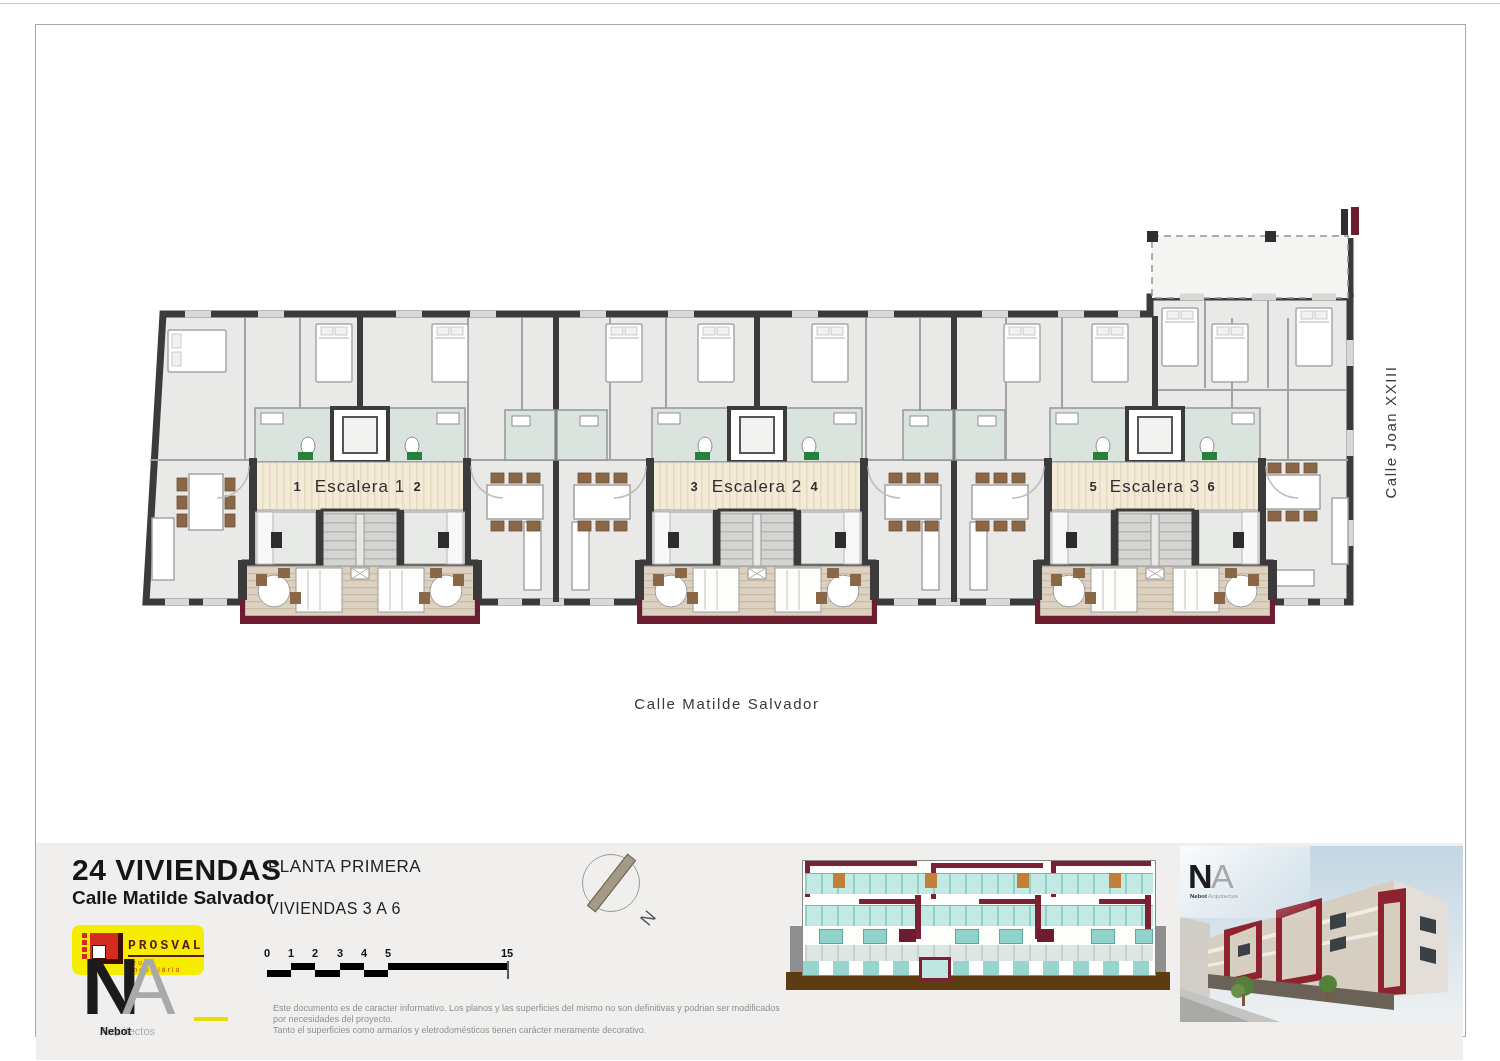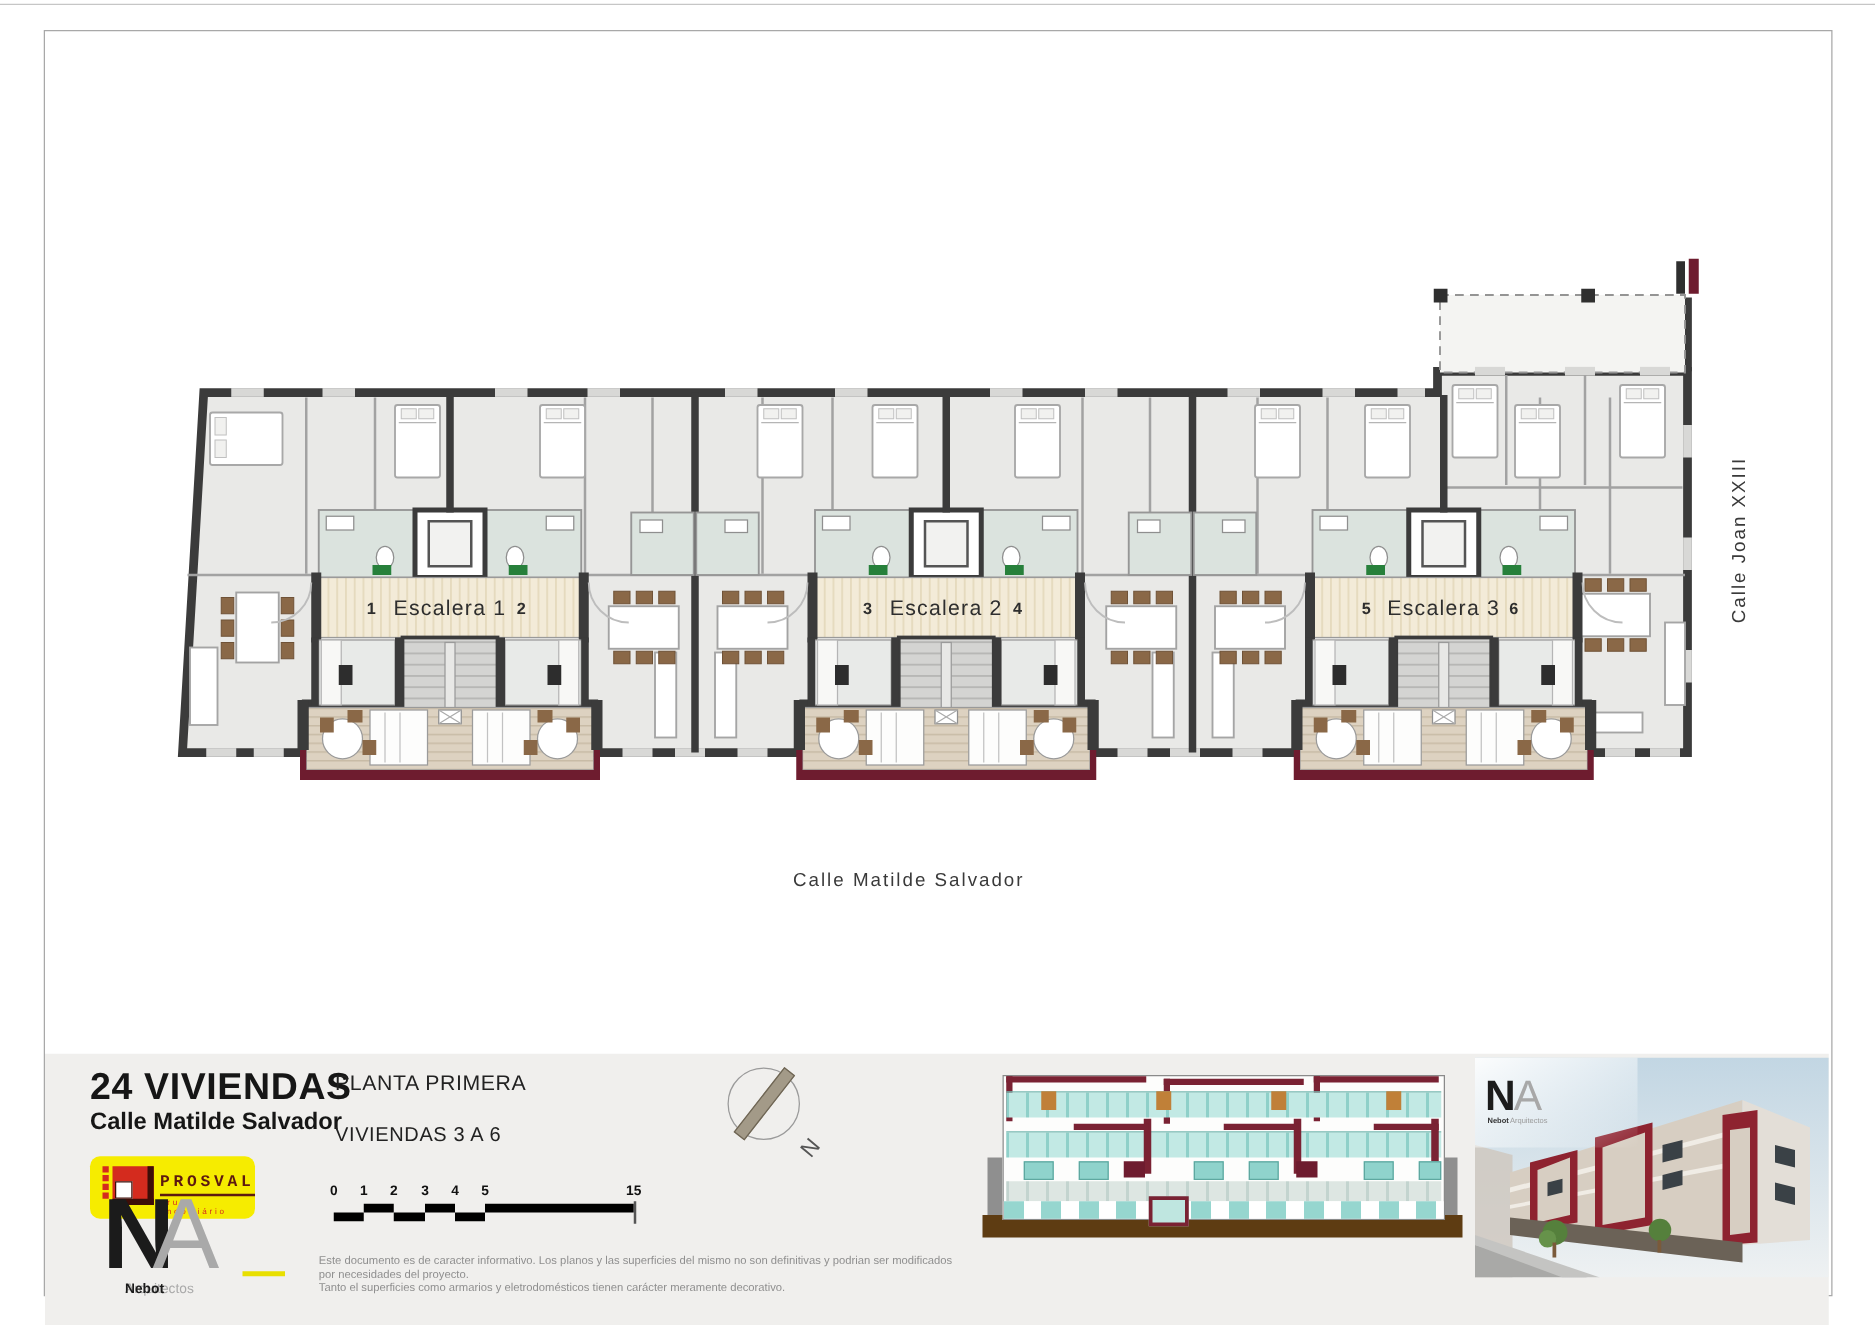--- a/index.html
+++ b/index.html
@@ -34,21 +34,21 @@
   .na-dash{left:112px;top:62px;width:34px;height:4px;background:#e8df00;}
   .na-firm{left:18px;top:70px;font-size:11px;}
   .na-firm b{color:#1b1b1b;} .na-firm span{color:#a9a9a9;position:static;}
   
   .scalebar{left:229px;top:104px;width:270px;height:44px;}
   .sb-t{font-size:11px;font-weight:bold;color:#111;transform:translateX(-50%);top:0;}
   .sb-seg{height:7px;background:#000;}
   .sb-top{top:16px;} .sb-bot{top:23px;}
   .sb-tick{top:14px;width:2px;height:18px;background:#555;}
   
-  .disclaimer{left:219px;top:160px;width:520px;font-size:9px;line-height:11px;color:#8f8f8f;}
+  .disclaimer{left:237px;top:160px;width:520px;font-size:9px;line-height:11px;color:#8f8f8f;}
   
   .north{left:546px;top:11px;width:56px;height:56px;border:1.5px solid #9a9a9a;border-radius:50%;}
   .north-bar{left:23px;top:-5px;width:9px;height:64px;background:#a39a88;border:1px solid #6e6554;transform:rotate(38deg);}
   .north-n{right:-16px;bottom:-18px;font-size:18px;color:#555;transform:rotate(-50deg);}
   
   .elev{left:750px;top:9px;width:384px;height:142px;}
   .ev-ground{left:0;top:120px;width:384px;height:18px;background:#5e3c12;}
   .ev-pier{top:74px;width:12px;height:46px;background:#8f8f8f;}
   .ev-bldg{left:16px;top:8px;width:352px;height:114px;background:#fdfdfc;border:1px solid #8a8a8a;}
   .ev-bldg *{position:absolute;}

